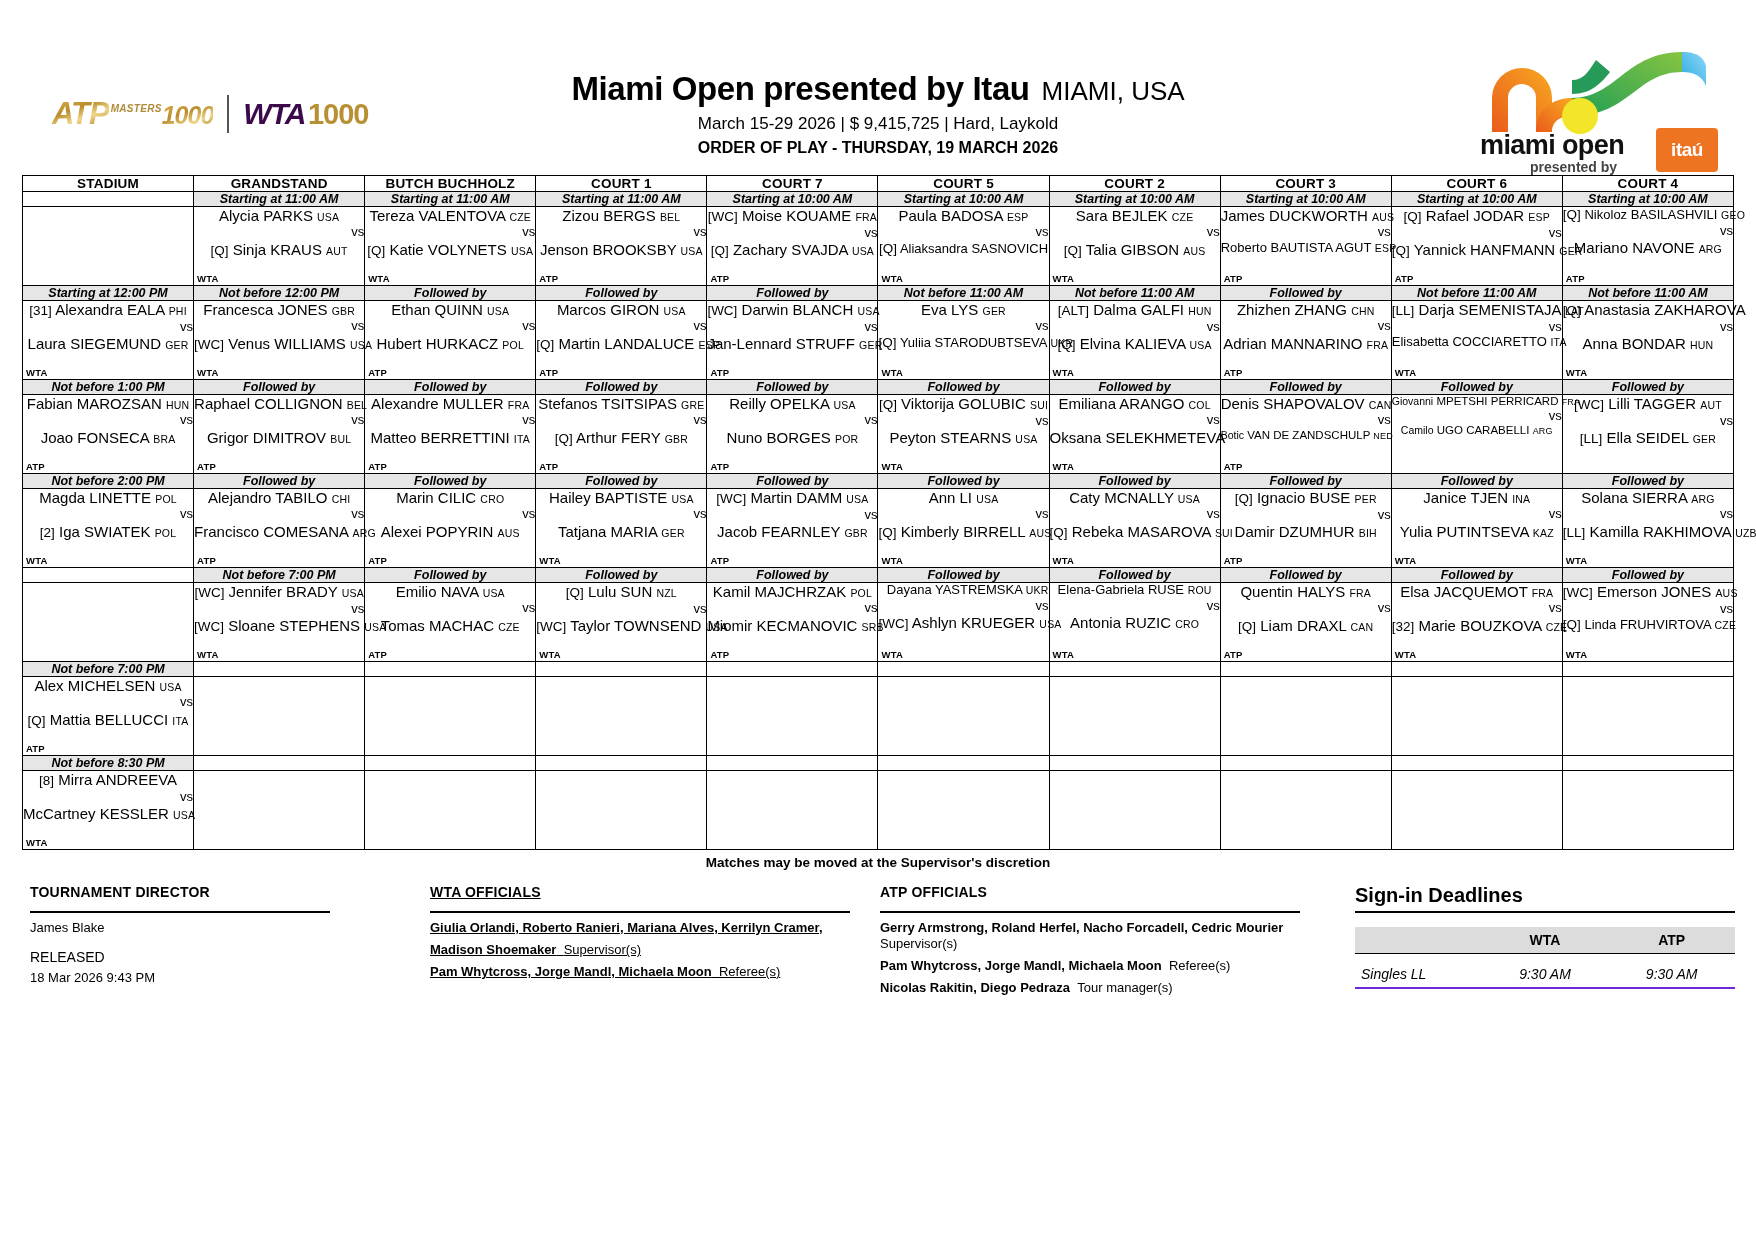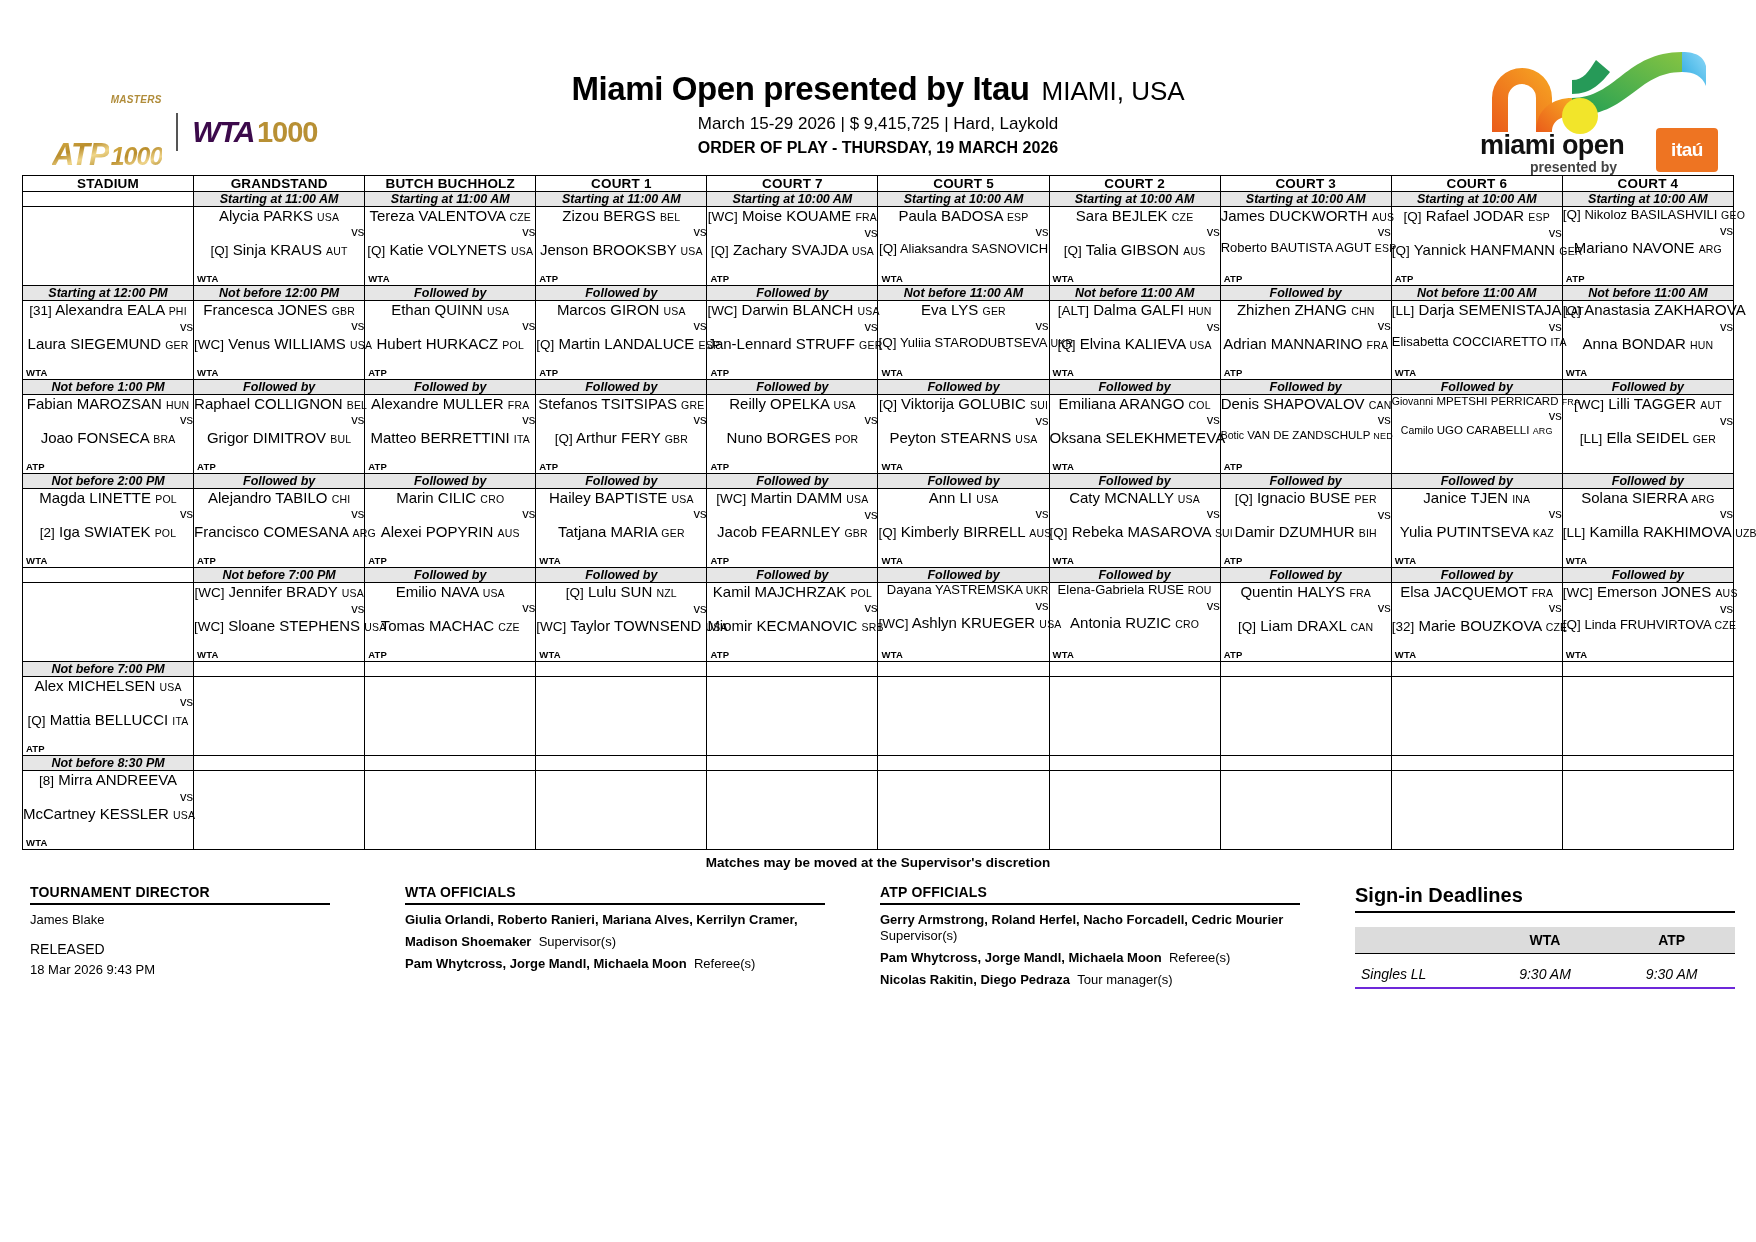--- a/index.html
+++ b/index.html
@@ -25,21 +25,21 @@
     display: flex; align-items: center; gap: 14px;
   }
   .atp-logo { display:flex; align-items:flex-end; gap:2px; }
   .atp-word {
     font-size: 31px; font-weight: 800; font-style: italic;
     letter-spacing: -1px;
     background: linear-gradient(160deg,#d9b14a 0%,#b98d2c 35%,#f0d68a 60%,#a8801f 100%);
     -webkit-background-clip: text; background-clip: text; color: transparent;
     line-height: .9;
   }
-  .atp-sub { display:flex; flex-direction:column; line-height:1;gap:40px; }
+  .atp-sub { display:flex; flex-direction:row; line-height:1; }
   .atp-masters {
     font-size: 10px; font-weight: 800; font-style: italic; letter-spacing: .3px;
     color: #b08c3a;
   }
   .atp-1000 {
     font-size: 25px; font-weight: 700; font-style: italic; letter-spacing:-1px;
     background: linear-gradient(160deg,#d9b14a 0%,#b98d2c 40%,#efd489 70%,#a8801f 100%);
     -webkit-background-clip: text; background-clip: text; color: transparent;
     line-height:.95;
   }
@@ -142,27 +142,27 @@
 
   
   .footer {
     position: relative;
     margin-top: 14px;
     padding: 0 22px;
     height: 140px;
   }
   .fcol { position:absolute; top:0; }
   .fcol-td { left: 30px; width: 300px; }
-  .fcol-wta { left: 405px; width: 420px; }
+  .fcol-wta { left: 430px; width: 420px; text-decoration: underline; }
   .fcol-atp { left: 880px; width: 420px; }
   .fcol-sign { left: 1355px; width: 380px; }
 
   .fhead {
     font-size: 14px; font-weight: 700; letter-spacing:.2px;
-    padding-bottom: 3px;
+    padding-bottom: 11px;
   }
   .fhead.ul { border-bottom: 2.5px solid #000; }
   .fline { font-size: 13px; margin-top: 7px; }
   .fline.b { font-weight: 700; }
   .fline .role { font-weight: 400; }
   .frel { font-size: 14px; font-weight:400; margin-top: 14px; }
   .fdate { font-size: 13px; margin-top: 5px; }
 
   .sign-title { font-size: 20px; font-weight: 700; padding-bottom:4px; border-bottom:2.5px solid #000;}
   table.sign {

